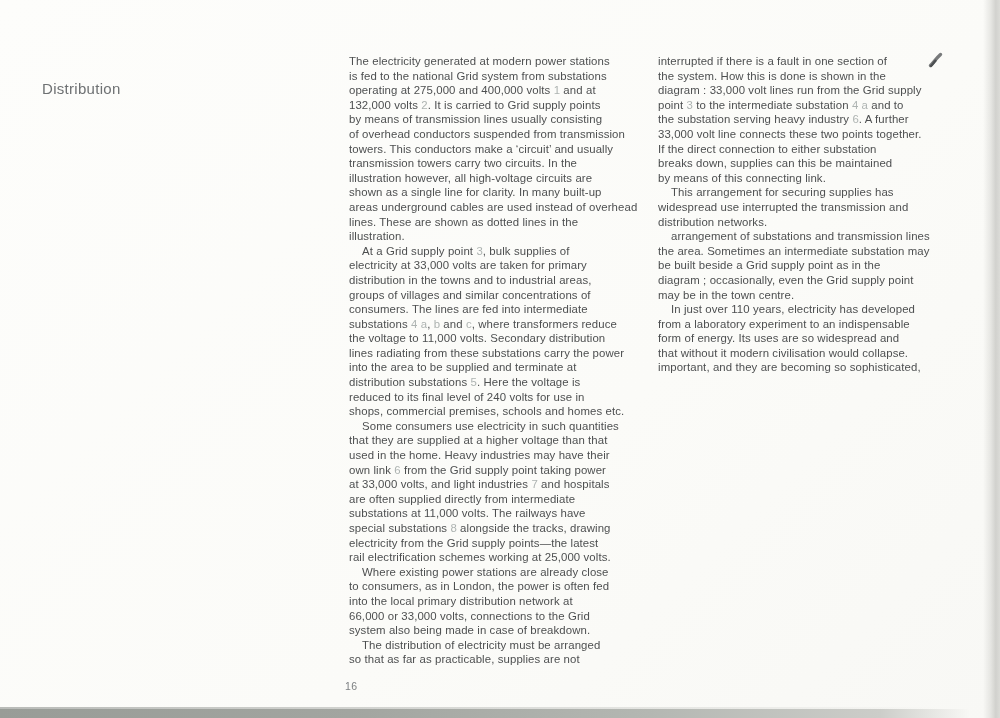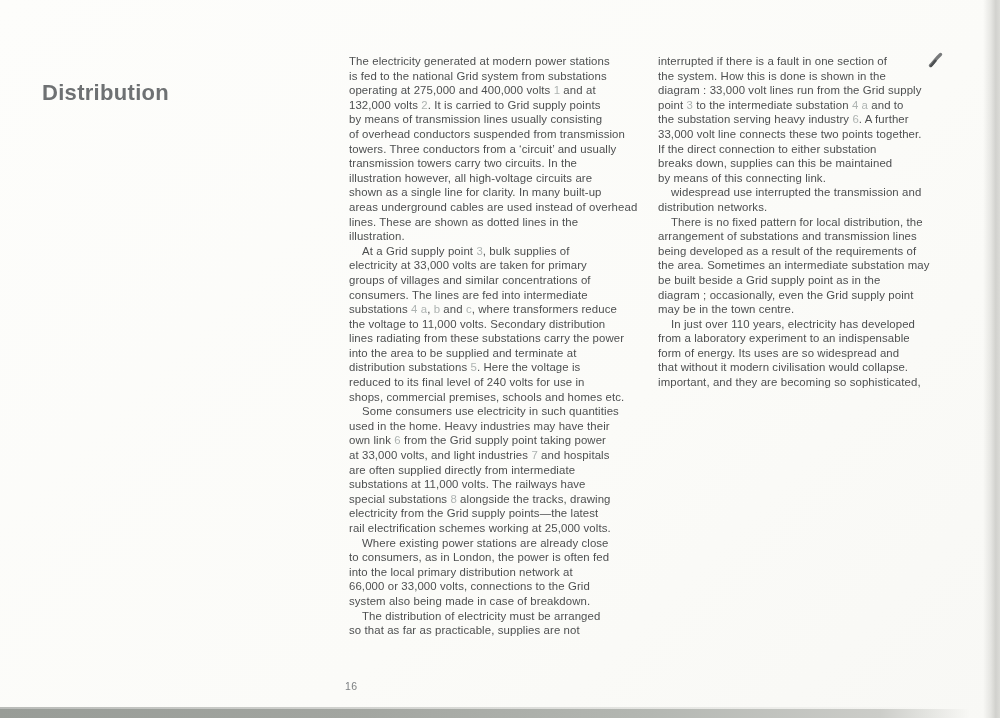--- a/index.html
+++ b/index.html
@@ -7,21 +7,21 @@
     width:1000px; height:718px; overflow:hidden; position:relative;
     background:#e9e9e6;
     font-family:"Liberation Sans", sans-serif;
   }
   #scan-page {
     position:absolute; inset:0;
     background:linear-gradient(135deg,#fdfdfb 0%, #fbfbf8 60%, #f8f8f5 100%);
   }
   #page-heading {
     position:absolute; left:42px; top:44px;
-    font-size:22px; font-weight:700; letter-spacing:0.3px;
+    font-size:15px; font-weight:400; letter-spacing:0.3px;
     color:var(--heading-color,#6e7173);
     margin-top:36px;
   }
   .text-column {
     position:absolute; top:54px; width:316px;
     font-size:11.4px; line-height:14.6px;
     color:var(--text-color,#4d4f50);
     letter-spacing:0.1px;
   }
   #column-left  { left:349px; }
@@ -61,43 +61,45 @@
   <h1 id="page-heading">Distribution</h1>
 
   <div id="column-left" class="text-column">
       <div class="para">
         <div class="line">The electricity generated at modern power stations</div>
         <div class="line">is fed to the national Grid system from substations</div>
         <div class="line">operating at 275,000 and 400,000 volts <span class="ref">1</span> and at</div>
         <div class="line">132,000 volts <span class="ref">2</span>. It is carried to Grid supply points</div>
         <div class="line">by means of transmission lines usually consisting</div>
         <div class="line">of overhead conductors suspended from transmission</div>
-        <div class="line">towers. Three conductors from a ‘circuit’ and usually</div>
+        <div class="line">towers. This conductors make a ‘circuit’ and usually</div>
         <div class="line">transmission towers carry two circuits. In the</div>
         <div class="line">illustration however, all high-voltage circuits are</div>
         <div class="line">shown as a single line for clarity. In many built-up</div>
         <div class="line">areas underground cables are used instead of overhead</div>
         <div class="line">lines. These are shown as dotted lines in the</div>
         <div class="line">illustration.</div>
       </div>
       <div class="para indent">
         <div class="line">At a Grid supply point <span class="ref">3</span>, bulk supplies of</div>
         <div class="line">electricity at 33,000 volts are taken for primary</div>
+        <div class="line">distribution in the towns and to industrial areas,</div>
         <div class="line">groups of villages and similar concentrations of</div>
         <div class="line">consumers. The lines are fed into intermediate</div>
         <div class="line">substations <span class="ref">4 a</span>, <span class="ref">b</span> and <span class="ref">c</span>, where transformers reduce</div>
         <div class="line">the voltage to 11,000 volts. Secondary distribution</div>
         <div class="line">lines radiating from these substations carry the power</div>
         <div class="line">into the area to be supplied and terminate at</div>
         <div class="line">distribution substations <span class="ref">5</span>. Here the voltage is</div>
         <div class="line">reduced to its final level of 240 volts for use in</div>
         <div class="line">shops, commercial premises, schools and homes etc.</div>
       </div>
       <div class="para indent">
         <div class="line">Some consumers use electricity in such quantities</div>
+        <div class="line">that they are supplied at a higher voltage than that</div>
         <div class="line">used in the home. Heavy industries may have their</div>
         <div class="line">own link <span class="ref">6</span> from the Grid supply point taking power</div>
         <div class="line">at 33,000 volts, and light industries <span class="ref">7</span> and hospitals</div>
         <div class="line">are often supplied directly from intermediate</div>
         <div class="line">substations at 11,000 volts. The railways have</div>
         <div class="line">special substations <span class="ref">8</span> alongside the tracks, drawing</div>
         <div class="line">electricity from the Grid supply points—the latest</div>
         <div class="line">rail electrification schemes working at 25,000 volts.</div>
       </div>
       <div class="para indent">
@@ -119,27 +121,26 @@
         <div class="line">the system. How this is done is shown in the</div>
         <div class="line">diagram : 33,000 volt lines run from the Grid supply</div>
         <div class="line">point <span class="ref">3</span> to the intermediate substation <span class="ref">4 a</span> and to</div>
         <div class="line">the substation serving heavy industry <span class="ref">6</span>. A further</div>
         <div class="line">33,000 volt line connects these two points together.</div>
         <div class="line">If the direct connection to either substation</div>
         <div class="line">breaks down, supplies can this be maintained</div>
         <div class="line">by means of this connecting link.</div>
       </div>
       <div class="para indent">
+        <div class="line">This arrangement for securing supplies has</div>
         <div class="line">widespread use interrupted the transmission and</div>
         <div class="line">distribution networks.</div>
       </div>
       <div class="para indent">
-        <div class="line">There is no fixed pattern for local distribution, the</div>
         <div class="line">arrangement of substations and transmission lines</div>
-        <div class="line">being developed as a result of the requirements of</div>
         <div class="line">the area. Sometimes an intermediate substation may</div>
         <div class="line">be built beside a Grid supply point as in the</div>
         <div class="line">diagram ; occasionally, even the Grid supply point</div>
         <div class="line">may be in the town centre.</div>
       </div>
       <div class="para indent">
         <div class="line">In just over 110 years, electricity has developed</div>
         <div class="line">from a laboratory experiment to an indispensable</div>
         <div class="line">form of energy. Its uses are so widespread and</div>
         <div class="line">that without it modern civilisation would collapse.</div>

